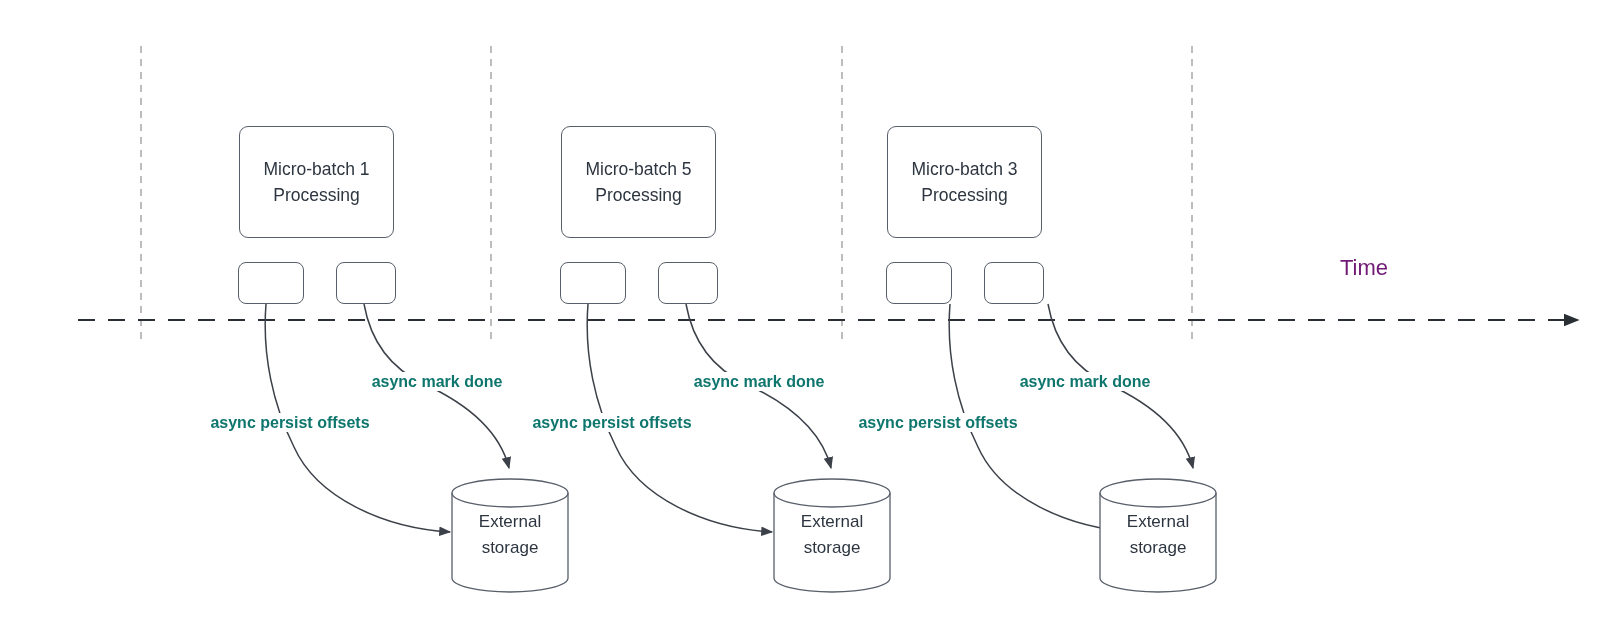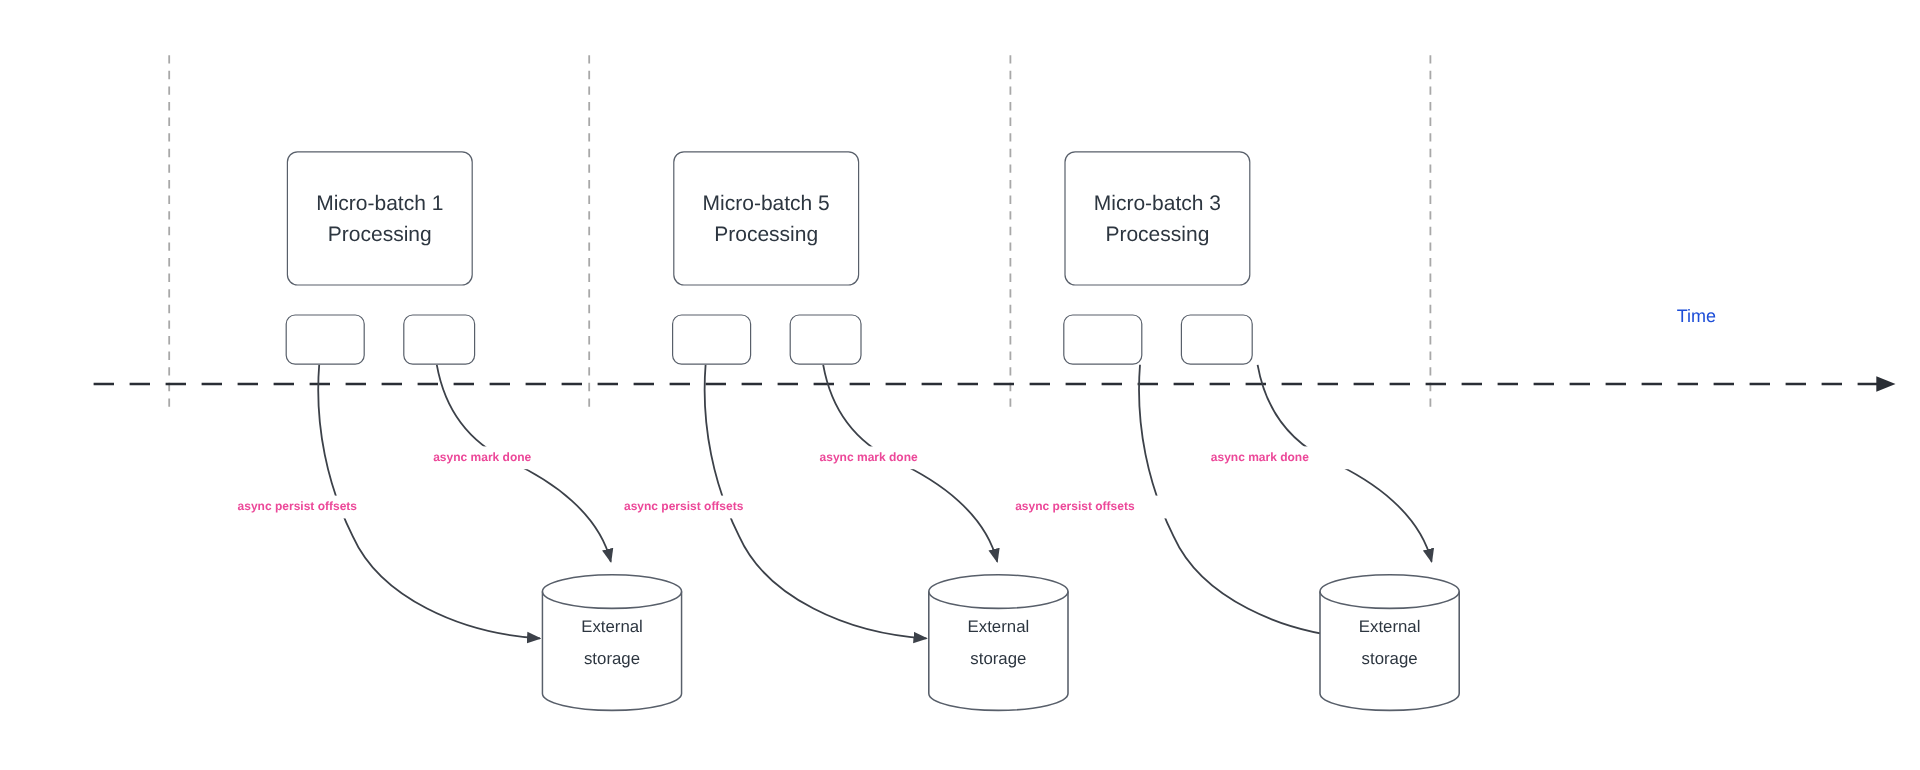--- a/index.html
+++ b/index.html
@@ -33,41 +33,41 @@
     white-space: pre-line;
   }
   .mini { top: 262px; height: 42px; border-radius: 8px; }
   .mini-a { left: 238px; width: 66px; }
   .mini-b { left: 336px; width: 60px; }
 
   .alabel {
     position: absolute;
     background: #ffffff;
     font-weight: 700;
-    font-size: 10px;
+    font-size: 16px;
     line-height: 19px;
-    color: #ec4899;
-    text-align: left;
+    color: #0f766e;
+    text-align: center;
   }
   .persist-label { left: 198px; top: 413px; width: 184px; }
   .markdone-label { left: 361px; top: 372px; width: 152px; }
 
   .cyl { position: absolute; left: 451px; top: 477px; width: 118px; height: 117px; }
   .cyl svg { position: absolute; left: 0; top: 0; }
   .cyl-text {
     position: absolute; left: 0; top: 32px; width: 100%;
     text-align: center;
-    font-size: 14px; line-height: 26px; color: #2d3640;
+    font-size: 17px; line-height: 26px; color: #2d3640;
     white-space: pre-line;
   }
 
   .time-label {
     position: absolute; left: 1340px; top: 255px; width: 90px;
-    text-align: right;
-    font-size: 15px; color: #1d4ed8;
+    text-align: left;
+    font-size: 22px; color: #701a75;
   }
 </style>
 </head>
 <body>
 
 <div id="canvas">
 
   <svg id="connectors" width="1600" height="642" viewBox="0 0 1600 642">
     <defs>
       <marker id="ah" viewBox="0 0 10 10" refX="9" refY="5" markerWidth="8" markerHeight="8" orient="auto" markerUnits="strokeWidth">

